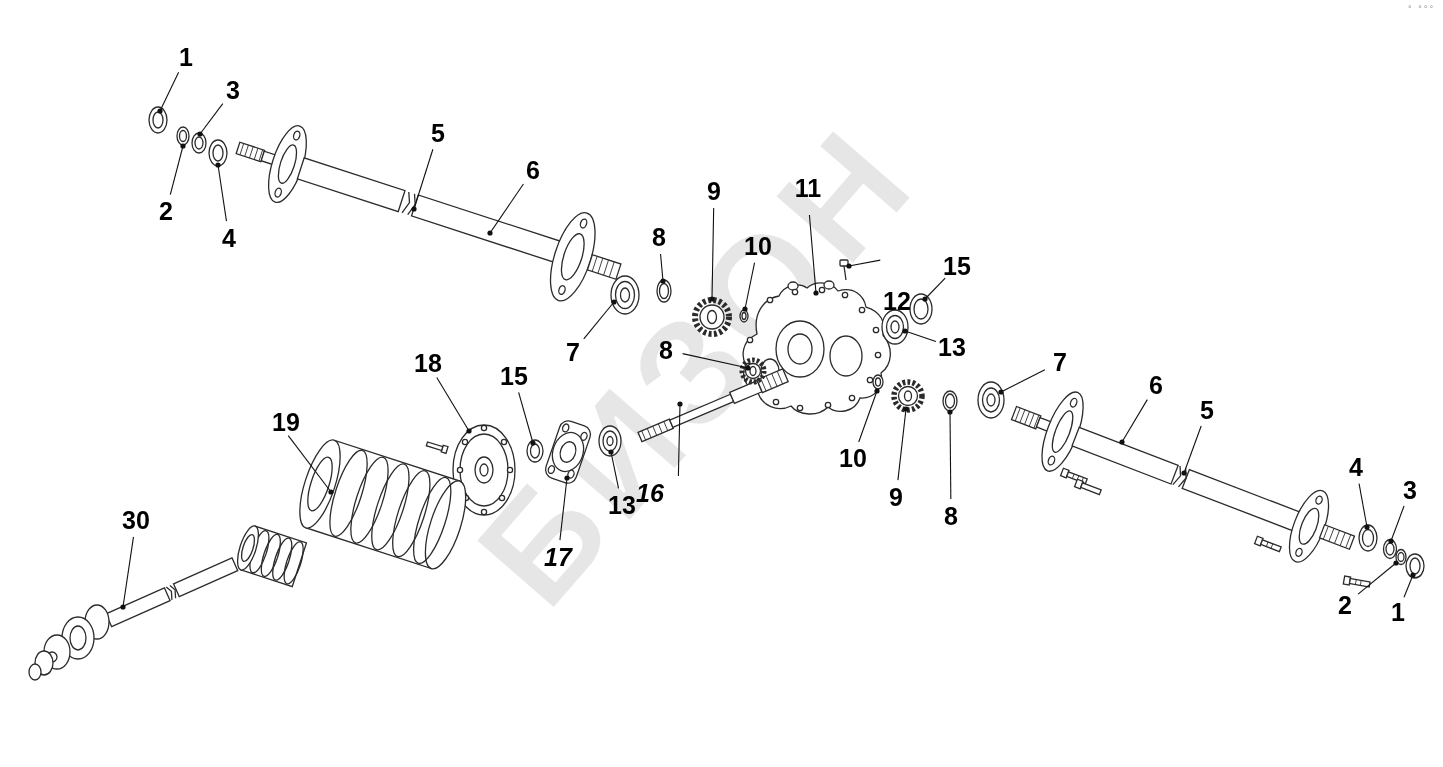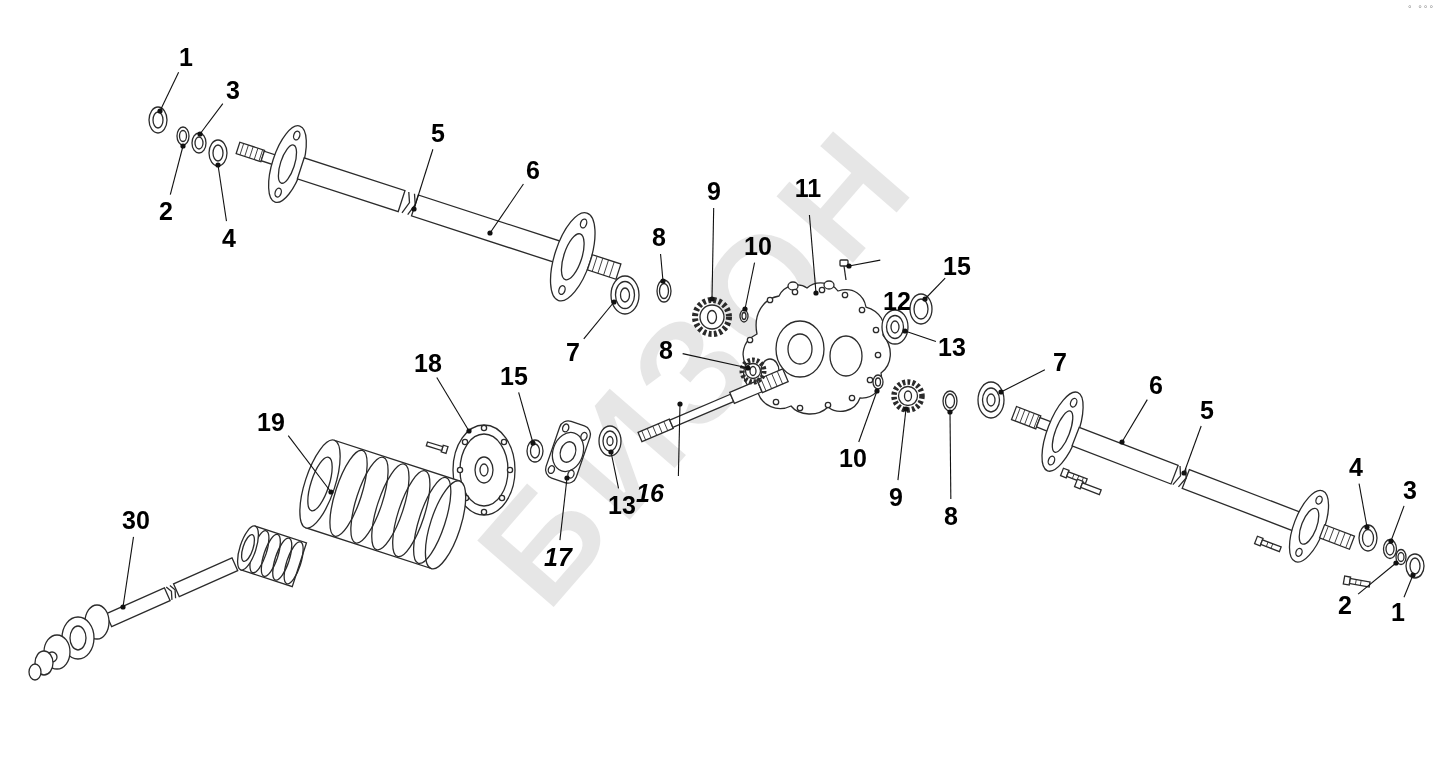--- a/index.html
+++ b/index.html
@@ -419,21 +419,21 @@
       <div class="callout" style="left: 808px; top: 188px;">11</div>
       <div class="callout" style="left: 897px; top: 257px; margin-top: 44px;">12</div>
       <div class="callout" style="left: 957px; top: 266px;">15</div>
       <div class="callout" style="left: 952px; top: 347px;">13</div>
       <div class="callout" style="left: 666px; top: 350px;">8</div>
       <div class="callout" style="left: 650px; top: 493px; font-style: italic;">16</div>
       <div class="callout" style="left: 622px; top: 505px;">13</div>
       <div class="callout" style="left: 514px; top: 376px;">15</div>
       <div class="callout" style="left: 558px; top: 557px; font-style: italic;">17</div>
       <div class="callout" style="left: 428px; top: 363px;">18</div>
-      <div class="callout" style="left: 271px; top: 422px; text-align: center;">19</div>
+      <div class="callout" style="left: 286px; top: 422px; text-align: center;">19</div>
       <div class="callout" style="left: 136px; top: 520px;">30</div>
       <div class="callout" style="left: 853px; top: 458px;">10</div>
       <div class="callout" style="left: 896px; top: 497px;">9</div>
       <div class="callout" style="left: 951px; top: 516px;">8</div>
       <div class="callout" style="left: 1060px; top: 362px;">7</div>
       <div class="callout" style="left: 1156px; top: 385px;">6</div>
       <div class="callout" style="left: 1207px; top: 410px;">5</div>
       <div class="callout" style="left: 1356px; top: 467px;">4</div>
       <div class="callout" style="left: 1410px; top: 490px;">3</div>
       <div class="callout" style="left: 1345px; top: 605px;">2</div>

